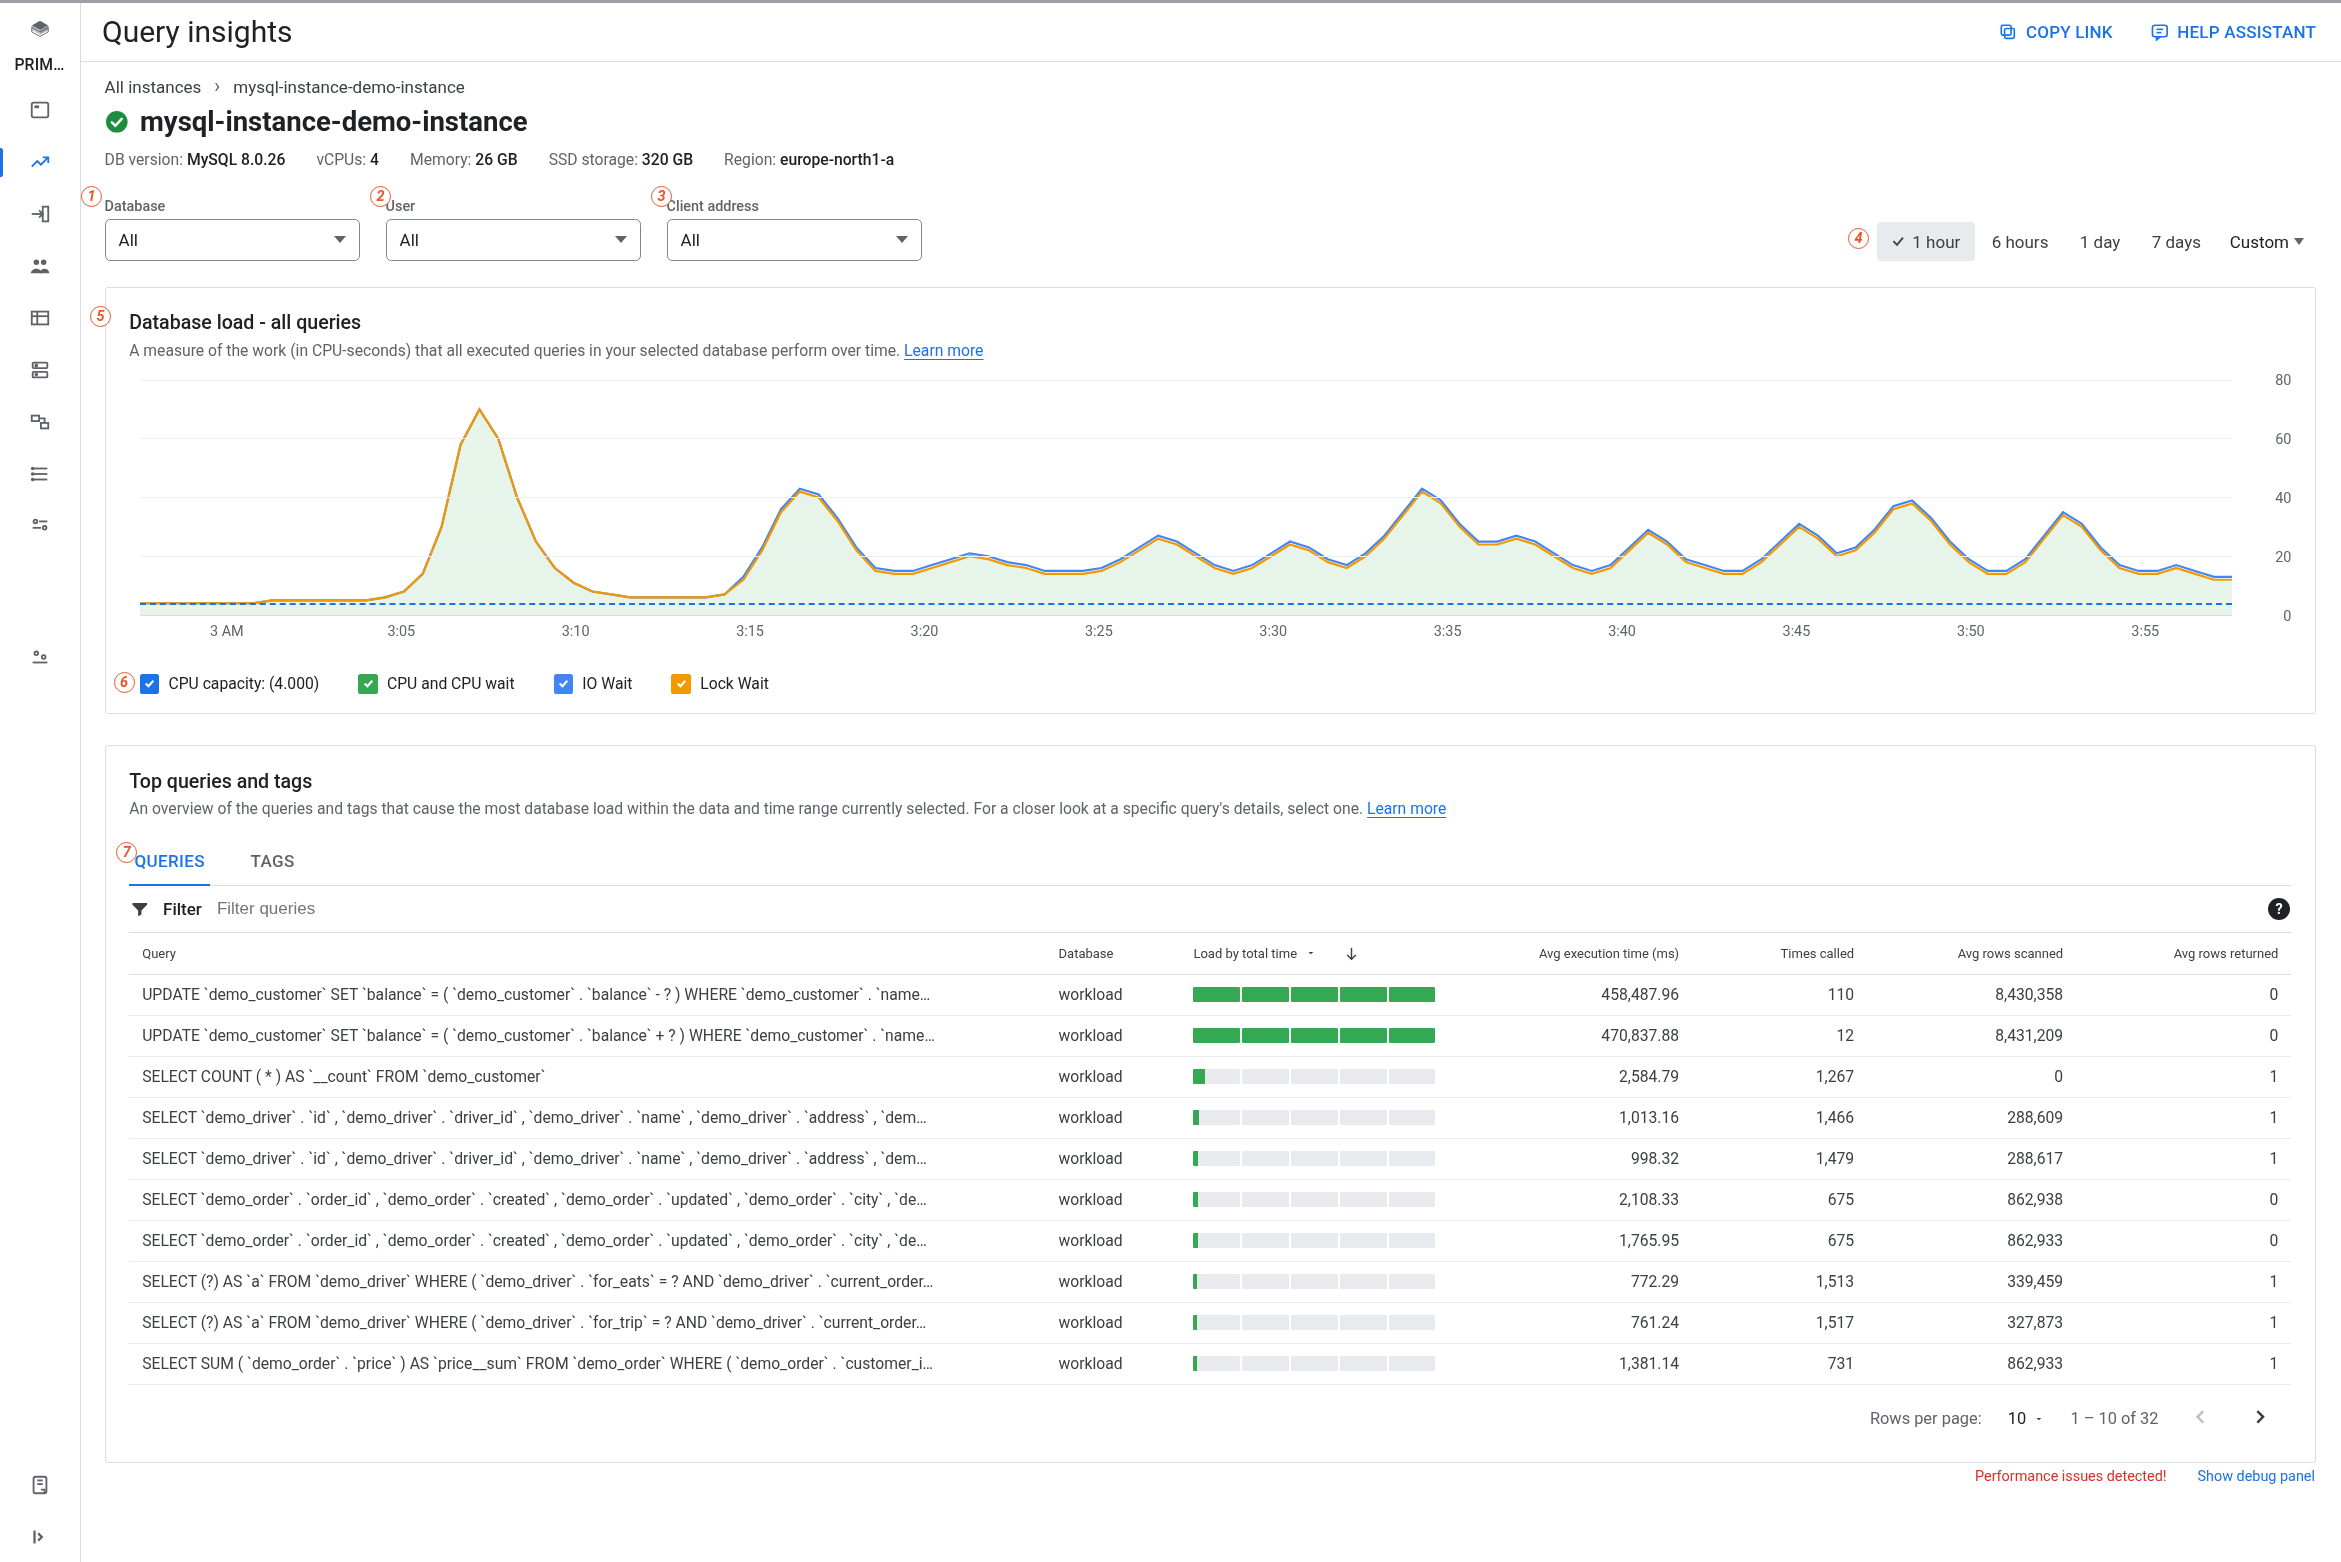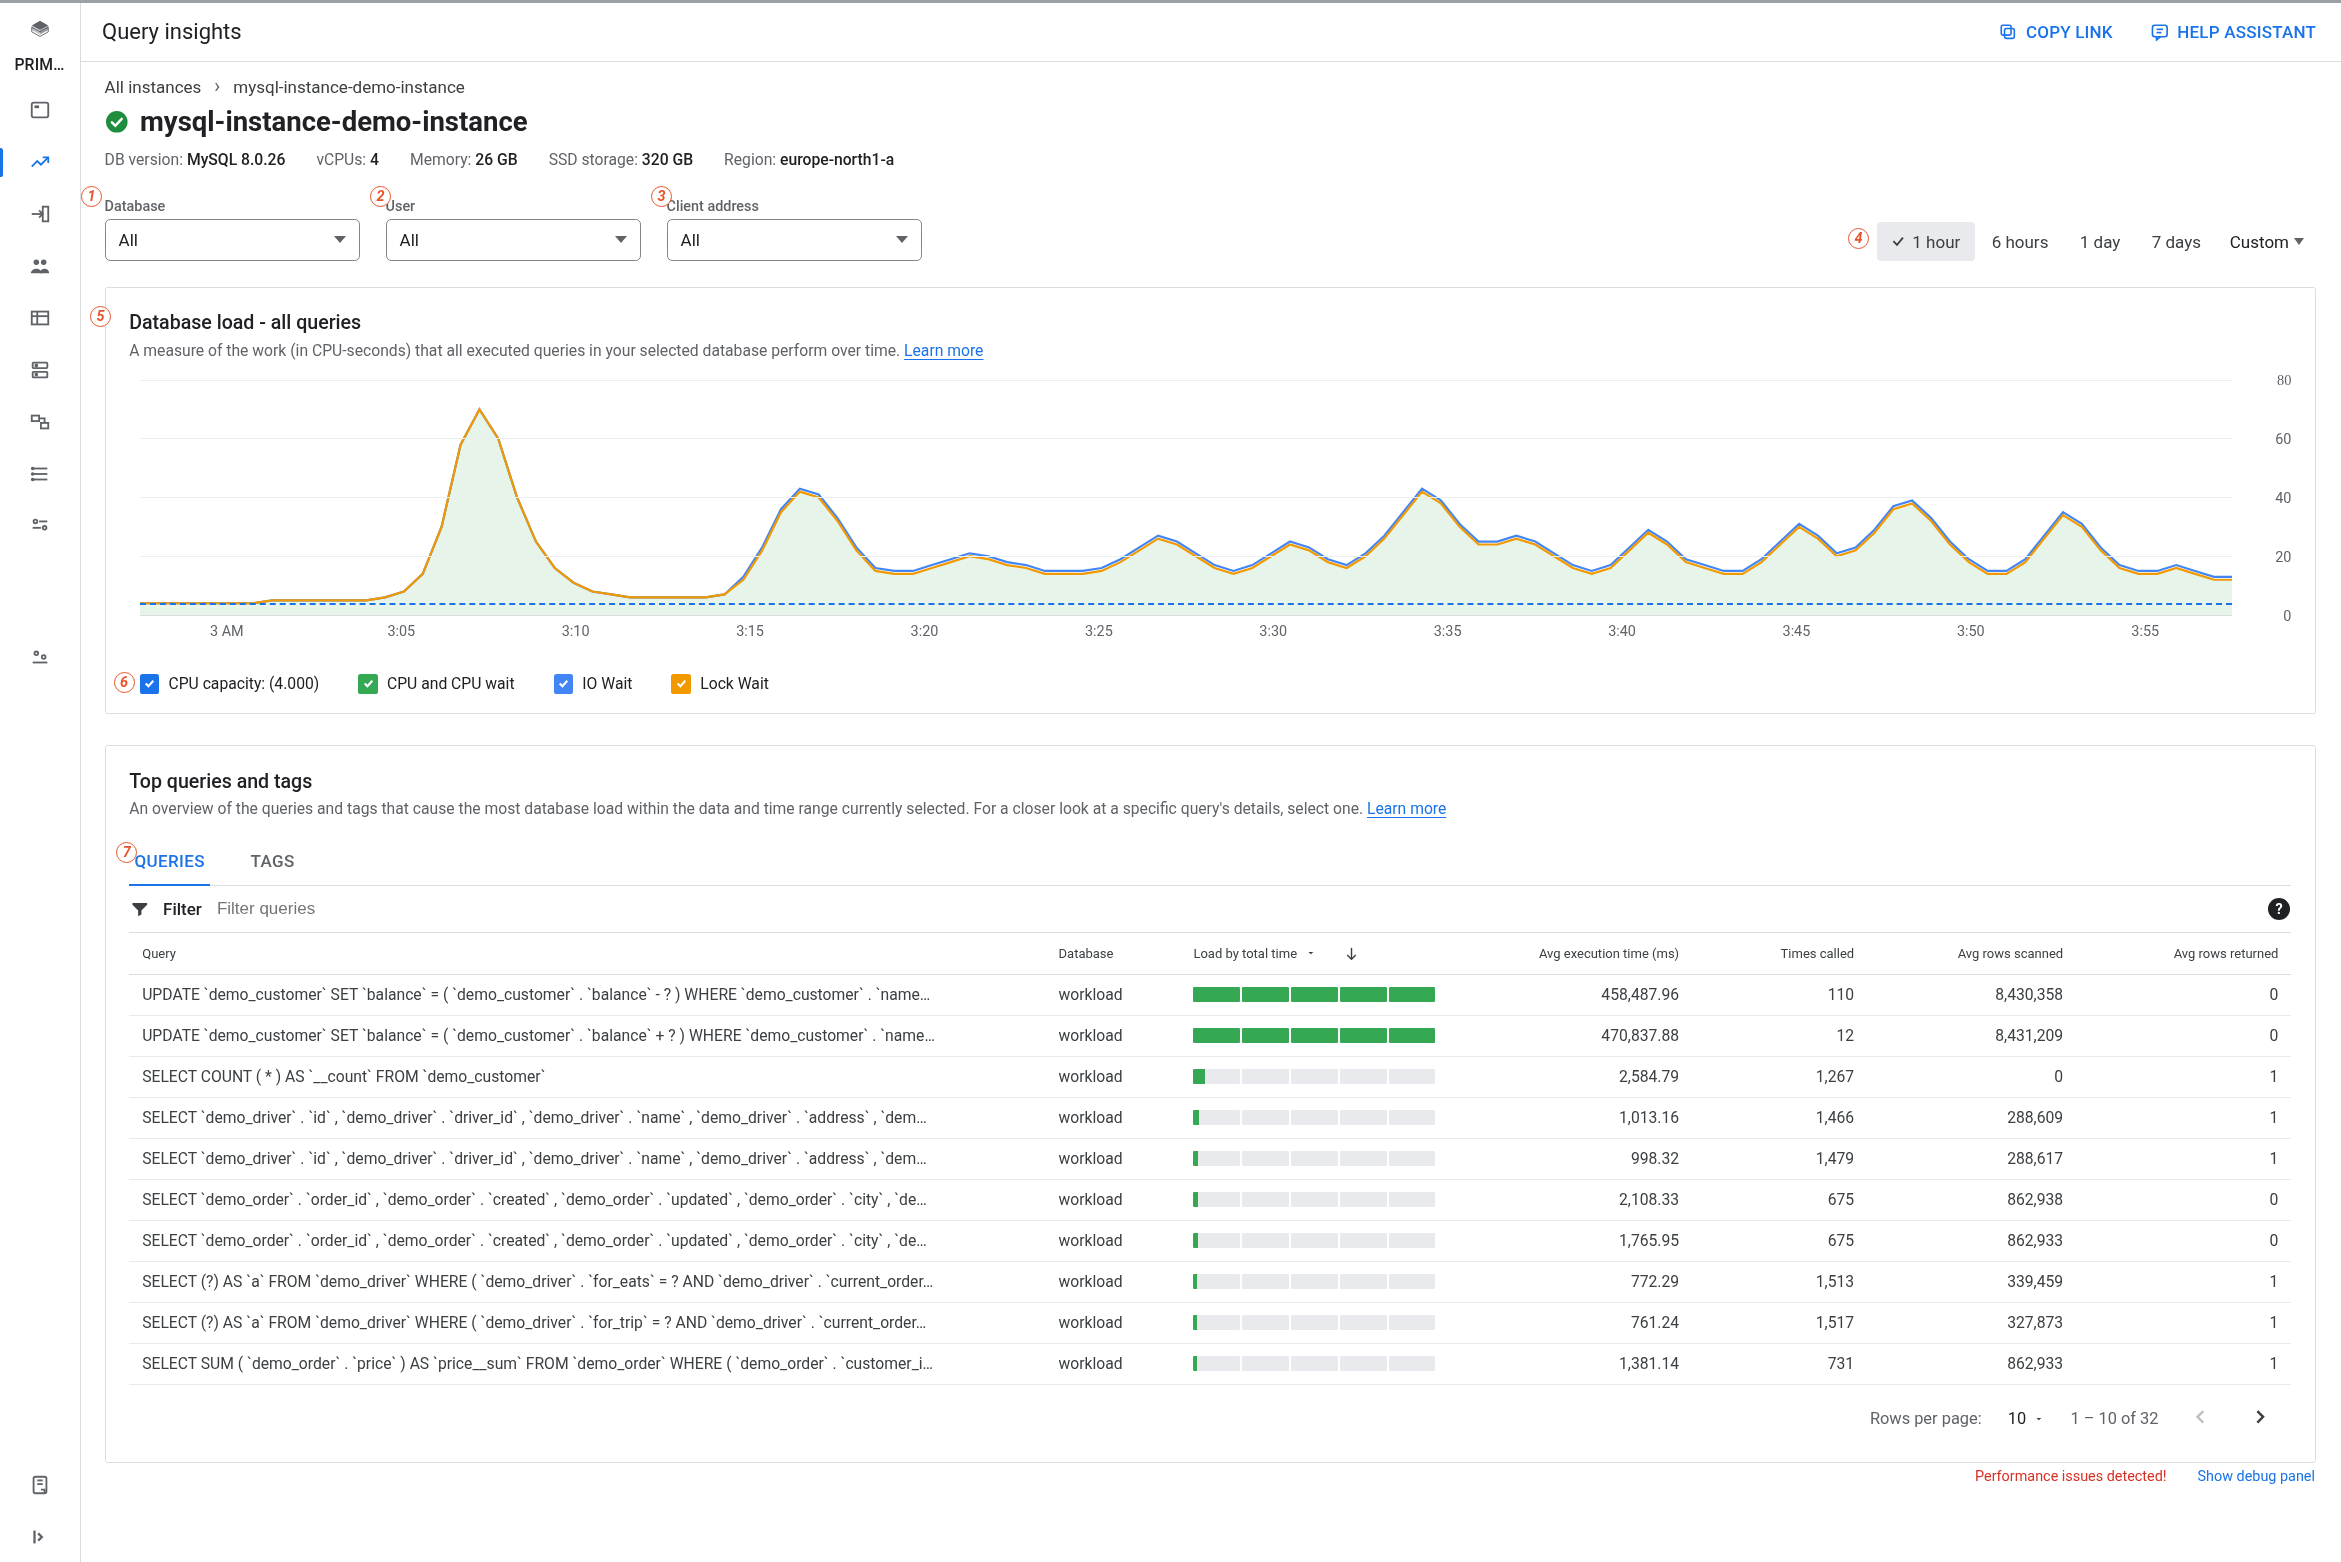--- a/index.html
+++ b/index.html
@@ -22,21 +22,21 @@
   .leftcol .logo { width:34px; height:34px; display:flex; align-items:center; justify-content:center; margin:5.2px 0 7.9px; }
   .leftcol .navlabel { font-size:15.7px; font-weight:500; color:var(--text); margin-bottom:10.5px; letter-spacing:0.2px; align-self:flex-start; padding-left:14.4px;}
   .leftcol .icon-slot { width:81px; height:52px; display:flex; align-items:center; justify-content:center; position:relative; }
   .leftcol .icon-slot.active::before { content:""; position:absolute; left:0; top:11.8px; bottom:11.8px; width:3.9px; background:var(--blue); border-radius:0 2.6px 2.6px 0; }
   .leftcol svg { width:22px; height:22px; }
   .leftcol .gap { flex:0 0 79px; }
   .leftcol .spacer-flex { flex:1; }
 
   .main { flex:1; display:flex; flex-direction:column; }
   .header { height:59px; border-bottom:0.7px solid var(--grey-border); display:flex; align-items:center; padding:0 26px 0 21px; }
-  .header h1 { font-size:22px; font-weight:400; color:var(--text); margin:0; }
+  .header h1 { font-size:30px; font-weight:400; color:var(--text); margin:0; }
   .header .right-actions { margin-left:auto; display:flex; gap:37px; align-items:center; }
   .header .act { display:flex; align-items:center; gap:7.9px; color:var(--blue); font-weight:500; font-size:17px; letter-spacing:0.2px; cursor:pointer; }
   .header .act svg { width:19.6px; height:19.6px; }
 
   .content { padding:15.7px 26px 15.7px 23.6px; position:relative; }
 
   .breadcrumb { display:flex; align-items:center; gap:13px; color:#3c4043; font-size:17px; margin-bottom:7.9px; }
   .breadcrumb .crumb-link { color:#3c4043; }
   .breadcrumb .chev { color:#5f6368; font-size:19.6px; line-height:1; }
   .instance-row { display:flex; align-items:center; gap:11.8px; margin-bottom:11.8px; }
@@ -329,21 +329,21 @@
                 <div class="grid-line" style="top: 50%;"></div>
                 <div class="grid-line" style="top: 25%;"></div>
                 <div class="grid-line" style="top: 0%;"></div>
                 <div class="cpu-line" style="top: 95%;"></div>
               </div>
             <div class="y-axis" id="y-axis">
                 <div class="y-tick" style="top: 100%;">0</div>
                 <div class="y-tick" style="top: 75%;">20</div>
                 <div class="y-tick" style="top: 50%;">40</div>
                 <div class="y-tick" style="top: 25%;">60</div>
-                <div class="y-tick" style="top: 0%; font-family: Liberation Serif, serif;">80</div>
+                <div class="y-tick" style="top: 0%;">80</div>
               </div>
             <div class="x-axis" id="x-axis">
                 <div class="x-tick" style="left: 4.16667%;">3 AM</div>
                 <div class="x-tick" style="left: 12.5%;">3:05</div>
                 <div class="x-tick" style="left: 20.8333%;">3:10</div>
                 <div class="x-tick" style="left: 29.1667%;">3:15</div>
                 <div class="x-tick" style="left: 37.5%;">3:20</div>
                 <div class="x-tick" style="left: 45.8333%;">3:25</div>
                 <div class="x-tick" style="left: 54.1667%;">3:30</div>
                 <div class="x-tick" style="left: 62.5%;">3:35</div>

